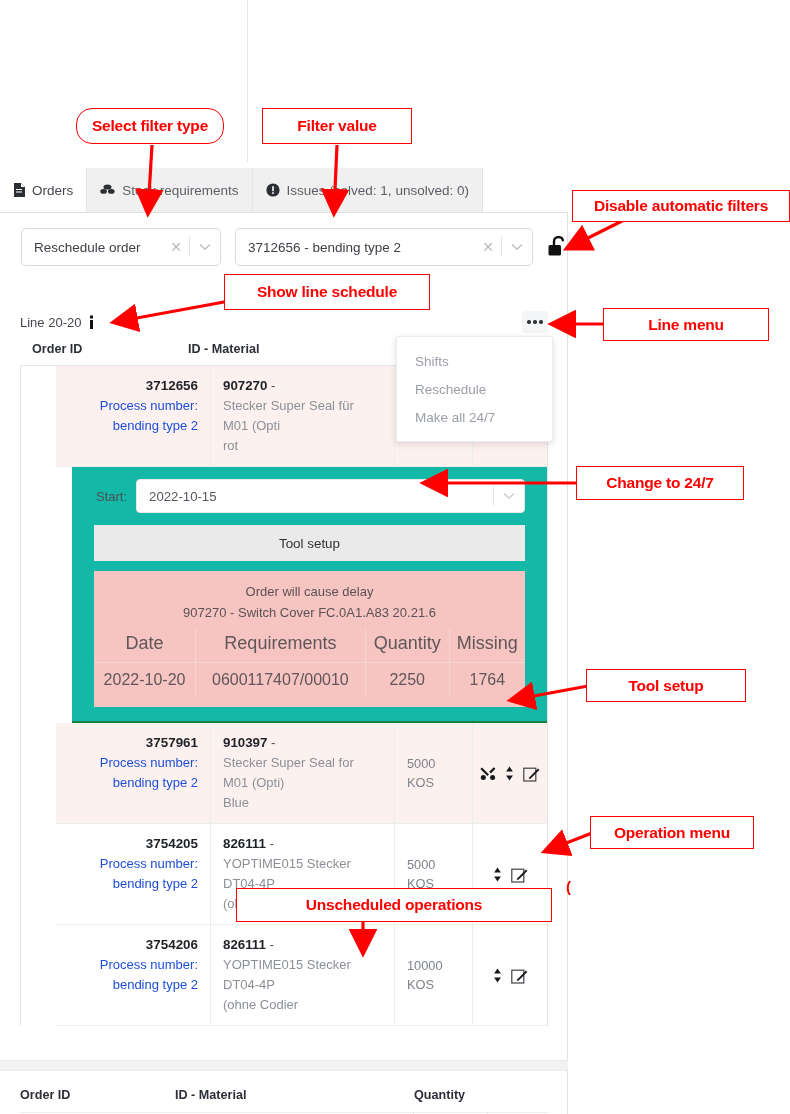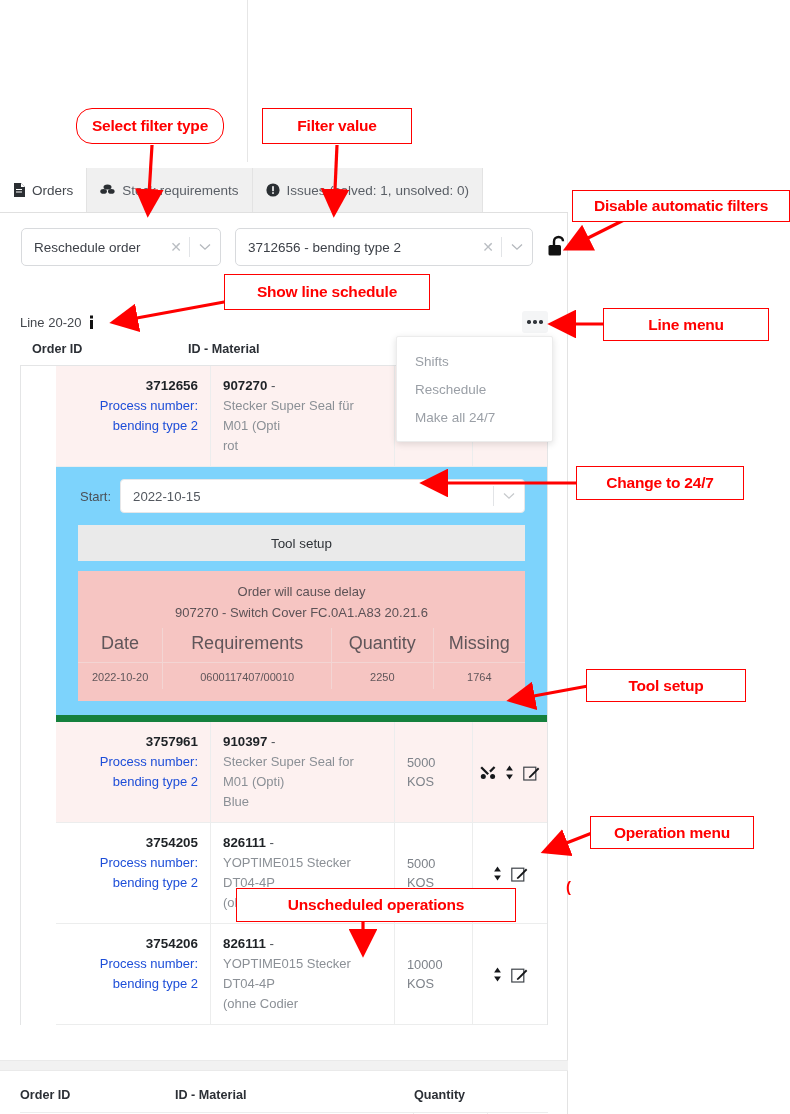--- a/index.html
+++ b/index.html
@@ -88,42 +88,42 @@
   .c-qty{width:78px;border-right:1px solid #eceded;display:flex;flex-direction:column;justify-content:center;}
   .c-act{width:74px;display:flex;align-items:center;justify-content:center;gap:9px;}
   .oid{font-size:13.4px;font-weight:bold;color:#1e2226;line-height:20px;}
   .osub{font-size:13px;color:#1d4ed8;line-height:20px;}
   .mid{font-size:13.3px;font-weight:bold;color:#1e2226;line-height:20px;}
   .mid .dash{font-weight:normal;color:#4a4f55;}
   .mdesc{font-size:13px;color:#8b9096;line-height:20px;}
   .qty{font-size:12.8px;color:#7e838a;line-height:19px;}
   .iconbtn{cursor:pointer;display:inline-flex;align-items:center;}
   
-  .detail{background:#7dd3fc;border-bottom:7px solid #15803d;padding:12px 10px 14px 10px;}
+  .detail{background:#14b8a6;border-bottom:2px solid #15803d;padding:12px 10px 14px 10px;margin-left:16px;}
   .startrow{display:flex;align-items:center;gap:9px;padding:0 0 12px 14px;}
   .startlbl{font-size:13px;color:#4b5057;}
   .dateinput{
     flex:1;height:34px;margin-right:12px;background:#fff;border:1px solid #e6e7e9;border-radius:4px;
     display:flex;align-items:center;box-sizing:border-box;
   }
   .dateinput .dv{flex:1;padding:0 12px;font-size:13.2px;color:#53585f;}
   .toolsetup-bar{
     margin:0 12px;height:36px;background:#eaeaea;
     display:flex;align-items:center;justify-content:center;
     font-size:13.4px;color:#2e3237;cursor:pointer;
   }
   .delaybox{margin:10px 12px 0 12px;background:#f6c5c2;padding:10px 0 12px 0;}
   .delaytitle{text-align:center;font-size:13px;color:#5c5256;line-height:21px;}
   .delaytbl{width:100%;border-collapse:collapse;margin-top:5px;}
   .delaytbl th{
     font-weight:normal;font-size:18px;color:#60565a;padding:5px 0 8px 0;
     border-bottom:1px solid #f3d5d3;
   }
   .delaytbl th+th{border-left:1px solid #f3d5d3;}
-  .delaytbl td{font-size:11px;color:#60565a;text-align:center;padding:8px 0 6px 0;}
+  .delaytbl td{font-size:16px;color:#60565a;text-align:center;padding:8px 0 6px 0;}
   .delaytbl td+td{border-left:1px solid #f3d5d3;}
   
   .sectiongap{
     position:absolute;left:0;top:892px;width:568px;height:9px;background:#f2f2f2;
     border-top:1px solid #eaeaea;border-bottom:1px solid #eaeaea;
   }
   .btmwrap{position:absolute;left:20px;top:920px;width:528px;}
   .btmhead{display:flex;padding:0 0 10px 0;}
   .bh{font-size:12.6px;font-weight:bold;color:#2c3036;}
   .bh-order{width:140px;}
@@ -455,14 +455,14 @@
 </svg>
 
 <div class="ann" style="left:76px;top:108px;width:148px;height:36px;border-radius:16px;">Select filter type</div>
 <div class="ann" style="left:262px;top:108px;width:150px;height:36px;">Filter value</div>
 <div class="ann" style="left:572px;top:190px;width:218px;height:32px;">Disable automatic filters</div>
 <div class="ann" style="left:224px;top:274px;width:206px;height:36px;">Show line schedule</div>
 <div class="ann" style="left:603px;top:308px;width:166px;height:33px;">Line menu</div>
 <div class="ann" style="left:576px;top:466px;width:168px;height:34px;">Change to 24/7</div>
 <div class="ann" style="left:586px;top:669px;width:160px;height:33px;">Tool setup</div>
 <div class="ann" style="left:590px;top:816px;width:164px;height:33px;">Operation menu</div>
-<div class="ann" style="left:236px;top:888px;width:280px;height:34px;">Unscheduled operations</div>
+<div class="ann" style="left:236px;top:888px;width:316px;height:34px;">Unscheduled operations</div>
 <div class="redfrag">(</div>
 
 </body></html>

